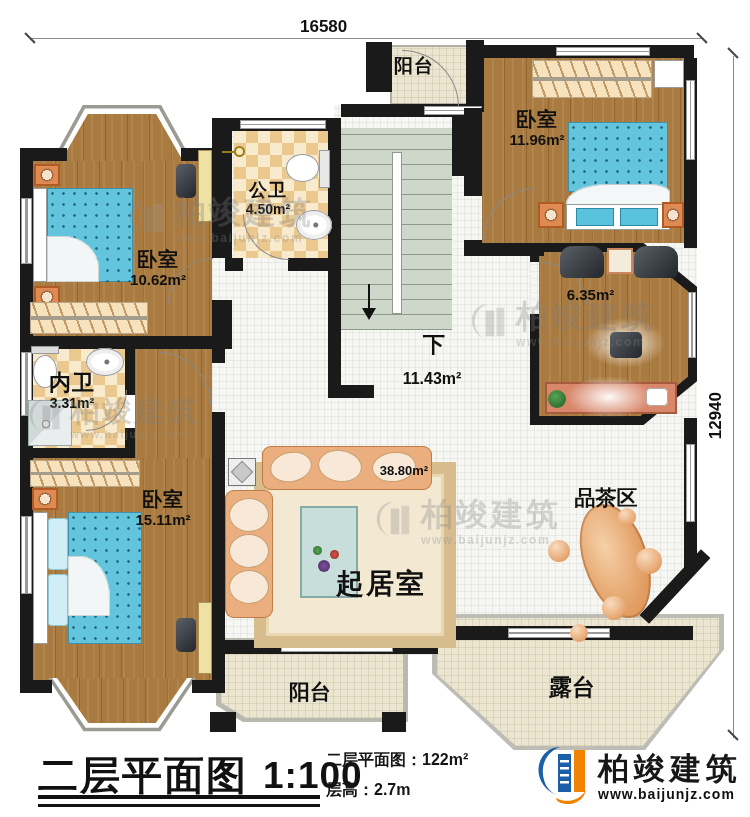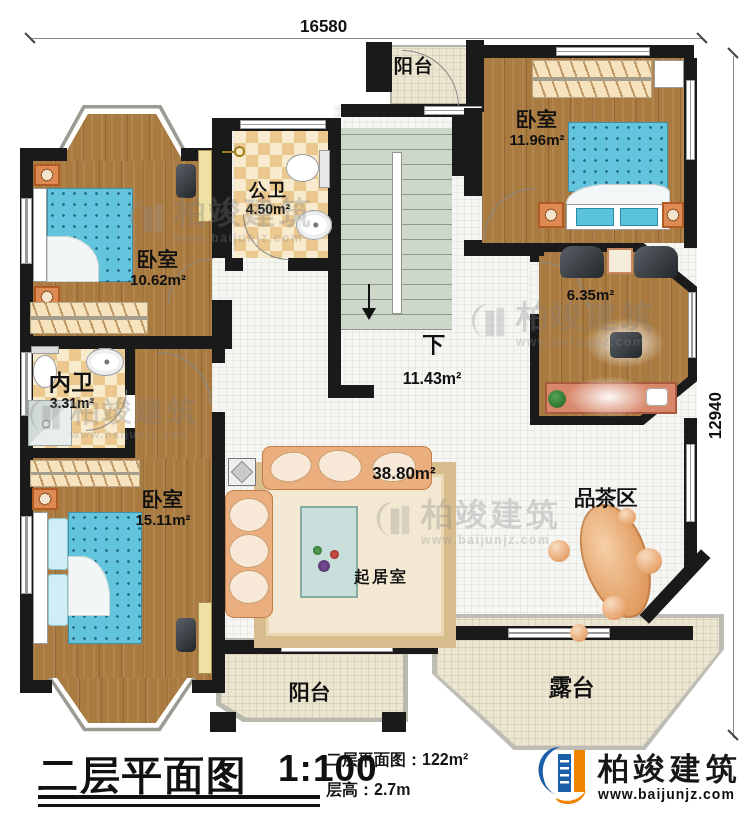--- a/index.html
+++ b/index.html
@@ -37,21 +37,21 @@
   .lbl .nm{display:block;font-size:20px;letter-spacing:1px}
   .lbl .ar{display:block;font-size:15px}
   .stone{position:absolute;border-radius:50%;background:radial-gradient(circle at 35% 30%,#f8dcc0,#e8a873 65%,#d08a4f)}
   .glow{position:absolute;background:radial-gradient(ellipse at center,rgba(255,255,255,.95),rgba(255,255,255,0) 70%)}
   .wm{position:absolute;display:flex;align-items:flex-start;gap:6px;opacity:.3;pointer-events:none}
   .wm .col{display:flex;flex-direction:column}
   .wm .t1{font-size:32px;font-weight:700;color:#7e7e7e;letter-spacing:3px;line-height:1}
   .wm .t2{font-size:12px;font-weight:700;color:#8a8a8a;letter-spacing:1.6px;margin-top:3px}
   .dim{position:absolute;background:#8a8a8a}
   .tick{position:absolute;width:14px;height:2px;background:#444;transform:rotate(45deg)}
-  .tb-title{position:absolute;left:38px;top:748px;display:flex;gap:30px;align-items:flex-start;font-weight:700}
+  .tb-title{position:absolute;left:38px;top:748px;display:flex;gap:15px;align-items:center;font-weight:700}
   .tb-title .t{font-size:40px;letter-spacing:2px}
   .tb-title .s{font-size:37px;letter-spacing:1px}
   .stat{position:absolute;font-size:16px;font-weight:700;color:#151515}
   .brandname{position:absolute;font-size:31px;font-weight:700;letter-spacing:5px;color:#171717}
   .brandurl{position:absolute;font-size:14px;font-weight:700;letter-spacing:1px;color:#111}
 </style>
 </head>
 <body>
 
 <div class="stage">
@@ -251,22 +251,22 @@
   <div class="lbl" style="left:22px;top:370px;width:100px">
       <span class="nm" style="font-size:22px">内卫</span>
       <span class="ar" style="font-size:14px">3.31m²</span>
     </div>
   <div class="lbl" style="left:418px;top:332px;width:32px;font-size:22px">下</div>
   <div class="lbl" style="left:394px;top:370px;width:76px;font-size:16px">11.43m²</div>
   <div class="lbl" style="left:108px;top:488px;width:110px">
       <span class="nm">卧室</span>
       <span class="ar">15.11m²</span>
     </div>
-  <div class="lbl" style="left:366px;top:464px;width:76px;font-size:17px">38.80m²</div>
-  <div class="lbl" style="left:336px;top:568px;width:90px;font-size:16px;letter-spacing:2px">起居室</div>
+  <div class="lbl" style="left:366px;top:464px;width:76px;font-size:13px">38.80m²</div>
+  <div class="lbl" style="left:336px;top:568px;width:90px;font-size:28px;letter-spacing:2px">起居室</div>
   <div class="lbl" style="left:564px;top:486px;width:84px;font-size:21px">品茶区</div>
   <div class="lbl" style="left:276px;top:680px;width:68px;font-size:21px">阳台</div>
   <div class="lbl" style="left:536px;top:674px;width:72px;font-size:23px">露台</div>
 
   <div class="wm" style="left:128px;top:196px">
     <svg width="40" height="44" viewBox="0 0 56 56">
         <path d="M24 3 C10 8 4 22 8 36 C10 43 14 48 21 51 C6 46 -2 29 5 15 C9 7 16 3 24 3Z" fill="#8a8a8a"></path>
         <rect x="22" y="12" width="12" height="36" fill="#8a8a8a"></rect>
         <rect x="37" y="8" width="11" height="40" fill="#9a9a9a"></rect>
       </svg>

